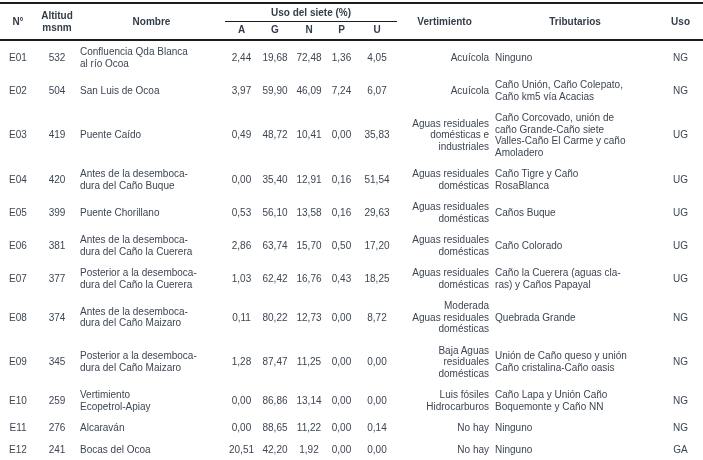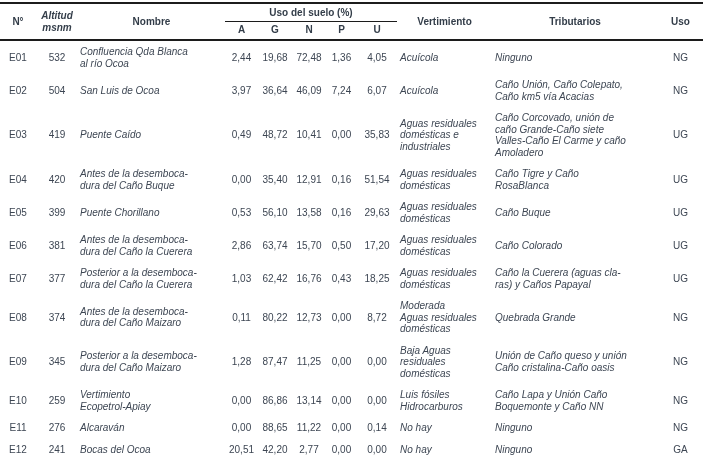--- a/index.html
+++ b/index.html
@@ -16,23 +16,23 @@
   th{
     font-weight:bold;font-size:10px;line-height:11.5px;color:#333d49;
     padding:4px 2px;vertical-align:middle;text-align:center;
   }
   th.group{border-bottom:1px solid #1c1c1c;padding:3px 2px 2px 2px;}
   th.sub{padding:2px 2px 4px 2px;}
   td{
     font-size:10px;line-height:11.5px;
     padding:5px 3px;vertical-align:middle;text-align:center;
   }
-  .pre{white-space:pre-line;font-style:italic;}
+  .pre{white-space:pre-line;}
   td.name{text-align:left;padding-left:2px;}
-  td.vert{text-align:left;}
+  td.vert{text-align:right;}
   td.trib{text-align:left;}
 </style>
 </head>
 <body>
 
 <table>
   <colgroup>
     <col style="width:36px">
       <col style="width:42px">
       <col style="width:147px">
@@ -44,21 +44,21 @@
     <col style="width:95px">
       <col style="width:166px">
       <col style="width:45px">
   </colgroup>
   <thead>
     <tr>
       <th rowspan="2">N°</th>
       <th rowspan="2" class="pre">Altitud
 msnm</th>
       <th rowspan="2">Nombre</th>
-      <th colspan="5" class="group">Uso del suelo (%)</th>
+      <th colspan="5" class="group">Uso del siete (%)</th>
       <th rowspan="2">Vertimiento</th>
       <th rowspan="2">Tributarios</th>
       <th rowspan="2">Uso</th>
     </tr>
     <tr>
       <th class="sub">A</th>
       <th class="sub">G</th>
       <th class="sub">N</th>
       <th class="sub">P</th>
       <th class="sub">U</th>
@@ -78,21 +78,21 @@
     <td class="vert pre">Acuícola</td>
     <td class="trib pre">Ninguno</td>
     <td>NG</td>
   </tr>
 
   <tr>
     <td>E02</td>
     <td>504</td>
     <td class="name pre">San Luis de Ocoa</td>
     <td>3,97</td>
-    <td>36,64</td>
+    <td>59,90</td>
     <td>46,09</td>
     <td>7,24</td>
     <td>6,07</td>
     <td class="vert pre">Acuícola</td>
     <td class="trib pre">Caño Unión, Caño Colepato,
 Caño km5 vía Acacias</td>
     <td>NG</td>
   </tr>
 
   <tr>
@@ -135,21 +135,21 @@
     <td>E05</td>
     <td>399</td>
     <td class="name pre">Puente Chorillano</td>
     <td>0,53</td>
     <td>56,10</td>
     <td>13,58</td>
     <td>0,16</td>
     <td>29,63</td>
     <td class="vert pre">Aguas residuales
 domésticas</td>
-    <td class="trib pre">Caño Buque</td>
+    <td class="trib pre">Caños Buque</td>
     <td>UG</td>
   </tr>
 
   <tr>
     <td>E06</td>
     <td>381</td>
     <td class="name pre">Antes de la desemboca-
 dura del Caño la Cuerera</td>
     <td>2,86</td>
     <td>63,74</td>
@@ -244,21 +244,21 @@
     <td class="trib pre">Ninguno</td>
     <td>NG</td>
   </tr>
 
   <tr>
     <td>E12</td>
     <td>241</td>
     <td class="name pre">Bocas del Ocoa</td>
     <td>20,51</td>
     <td>42,20</td>
-    <td>2,77</td>
+    <td>1,92</td>
     <td>0,00</td>
     <td>0,00</td>
     <td class="vert pre">No hay</td>
     <td class="trib pre">Ninguno</td>
     <td>GA</td>
   </tr>
 </tbody>
 </table>
 
 </body></html>

